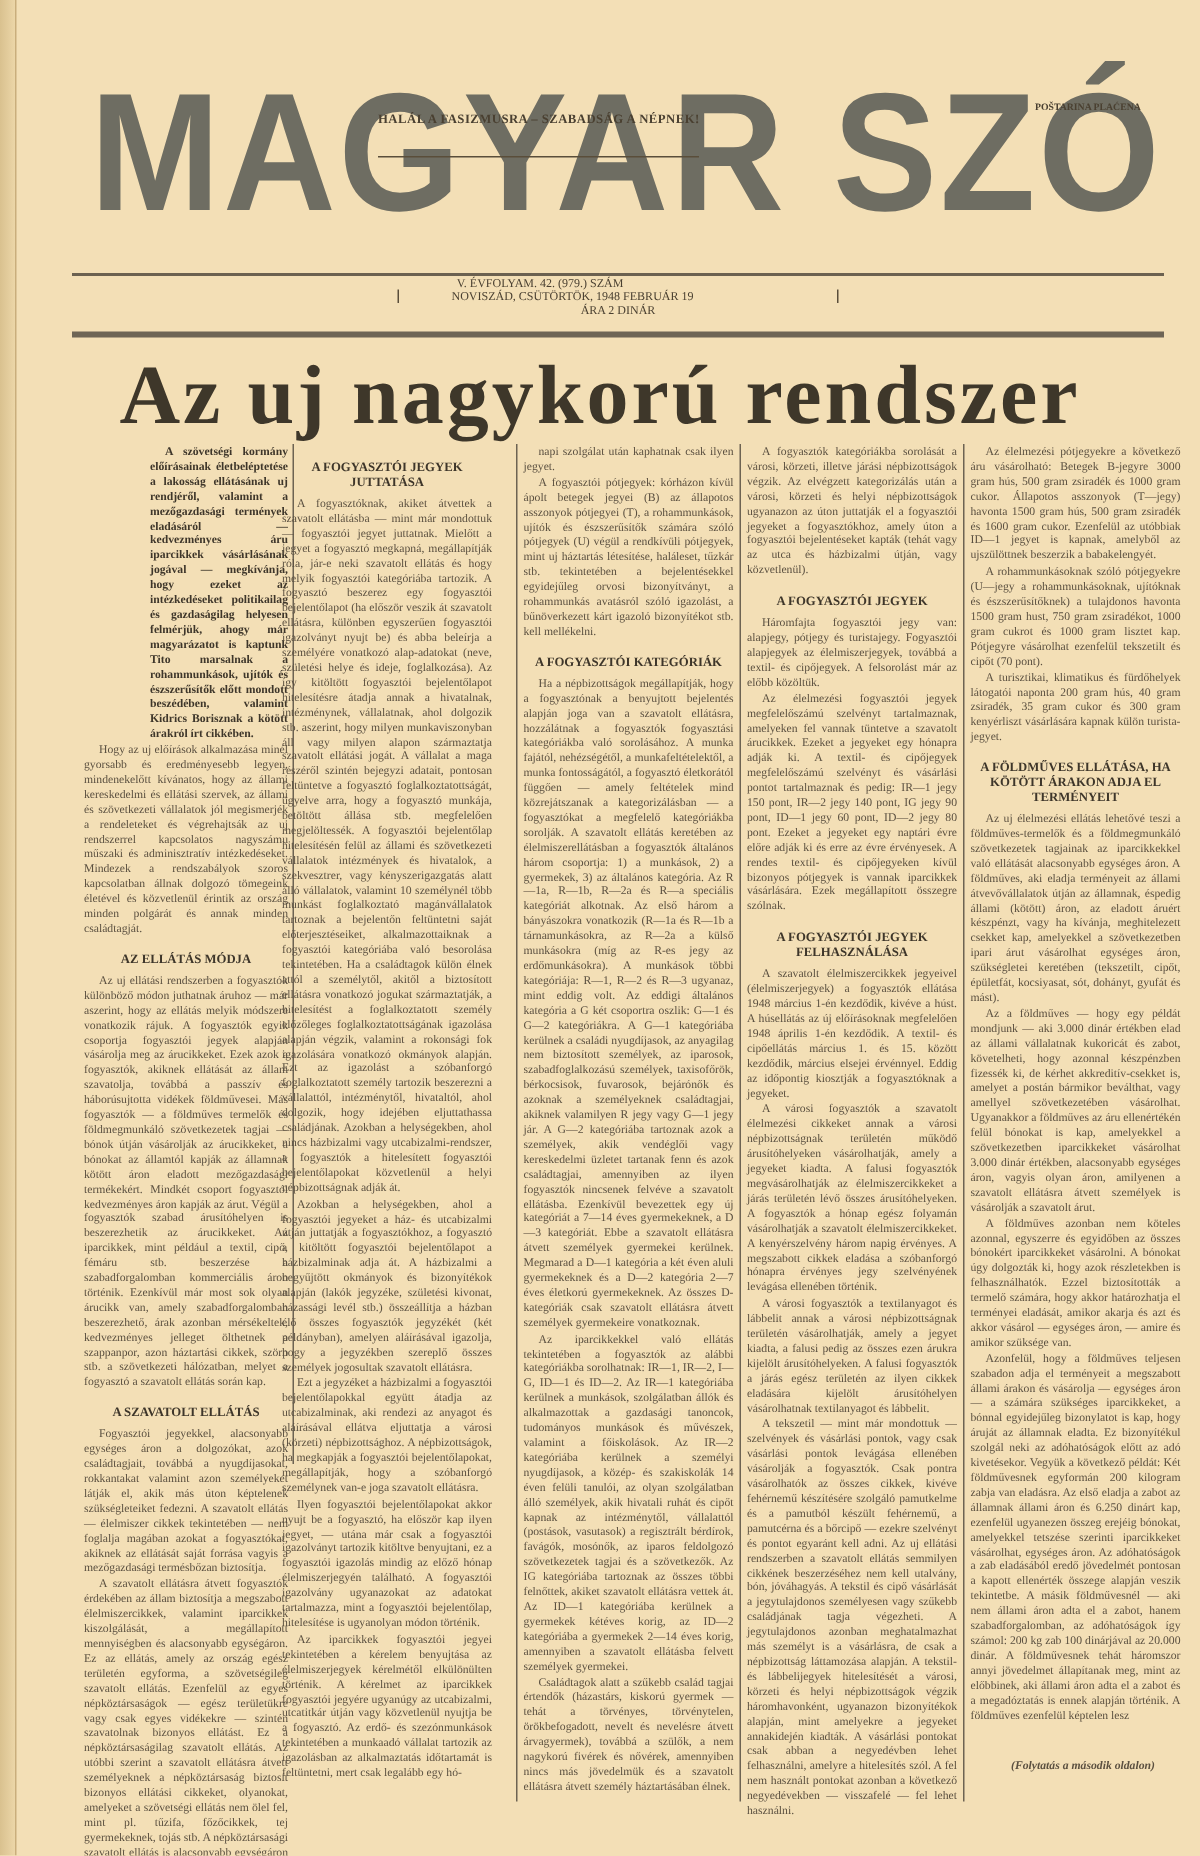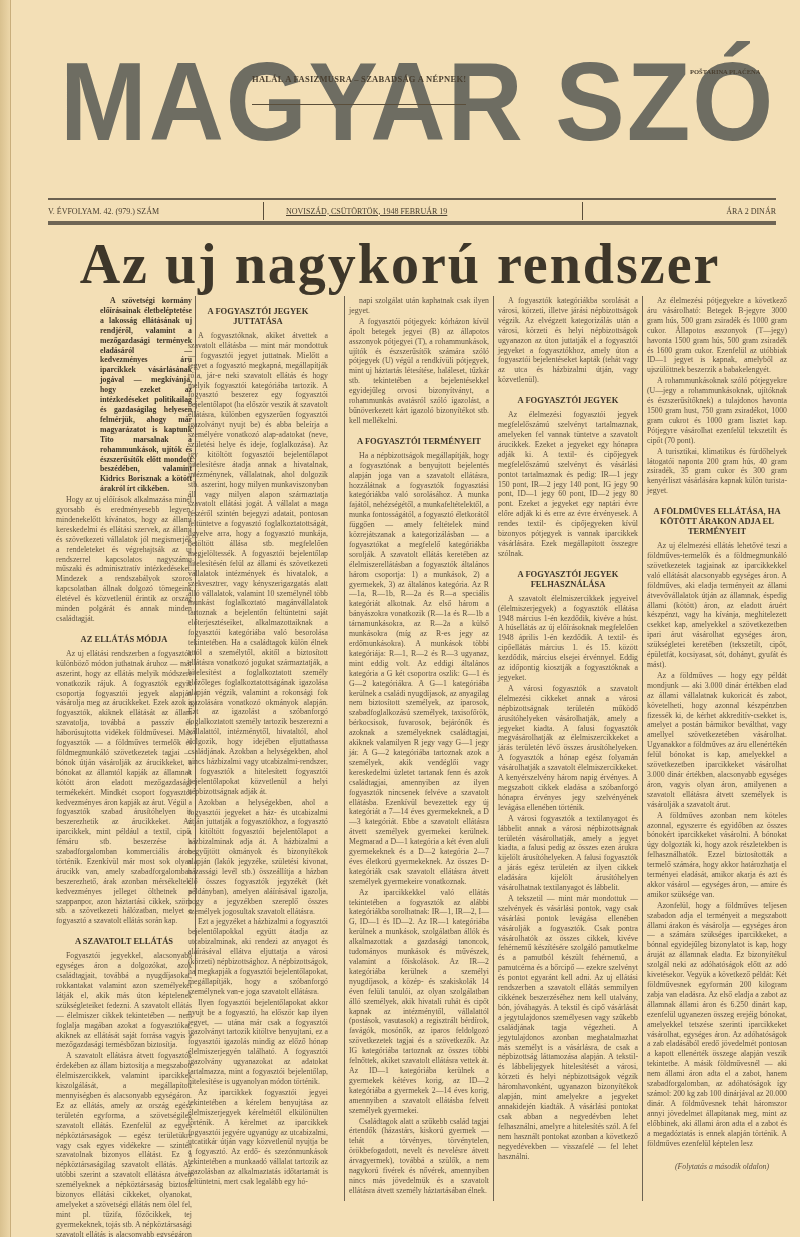--- a/index.html
+++ b/index.html
@@ -34,28 +34,28 @@
     position: absolute; left: 212px; top: 16px;
     font-size: 8.5px; font-weight: bold; letter-spacing: 0.3px;
     color: #4a4031; white-space: nowrap;
     padding-bottom: 20px; border-bottom: 1px solid #5a4e3a;
   }
   .mast-postage {
     position: absolute; left: 650px; top: 10px;
     font-size: 6.5px; font-weight: bold; color: #4a4031; white-space: nowrap;
   }
   .info-bar {
-    position: absolute; left: 48px; top: 198px; width: 728px; height: 22px;
+    position: absolute; left: 48px; top: 182px; width: 728px; height: 22px;
     border-top: 2px solid #6b6150;
     display: flex; align-items: center;
-    font-size: 8px; color: #4a4031;
+    font-size: 8px; color: #4a4031; flex-direction: column;
   }
   .info-bar .cell { height: 18px; display: flex; align-items: center; }
   .info-bar .c1 { width: 215px; }
-  .info-bar .c2 { width: 320px; border-left: 1px solid #5a4e3a; border-right: 1px solid #5a4e3a; padding-left: 22px; box-sizing: border-box; text-decoration: underline; }
+  .info-bar .c2 { width: 294px; border-left: 1px solid #5a4e3a; border-right: 1px solid #5a4e3a; padding-left: 35px; box-sizing: border-box; }
   .info-bar .c3 { flex: 1; justify-content: flex-end; }
   .info-rule {
     position: absolute; left: 48px; top: 221px; width: 728px; height: 4px;
     background: #6e6555;
   }
   .headline {
     position: absolute; left: 0; top: 232px; width: 800px; text-align: center;
     font-family: "Liberation Serif", serif; font-weight: bold;
     font-size: 56px; letter-spacing: 2px; color: #3e372a;
   }
@@ -63,21 +63,21 @@
     position: absolute; top: 296px;
     font-size: 7.8px; line-height: 9.9px;
     text-align: justify; color: #5b5040;
   }
   .col p { margin: 0 0 1px 0; text-indent: 10px; }
   .col h3 {
     margin: 10px 0 5px 0; font-size: 8.5px; line-height: 10px;
     text-align: center; font-weight: bold; color: #3e362a;
   }
   .col .lead { font-weight: bold; color: #3e362a; margin-left: 44px; }
-  .col .foot { text-align: center; font-style: italic; margin-top: 14px; font-weight: normal; }
+  .col .foot { text-align: center; font-style: italic; margin-top: 24px; font-weight: bold; }
   .vr { position: absolute; width: 1px; background: #6d6352; }
 </style>
 </head>
 <body>
 
 <div class="page-edge"></div>
 <div class="page-fold"></div>
 
 <div class="masthead">
   <div class="mast-title">MAGYAR SZÓ</div>
@@ -109,29 +109,30 @@
     <p>A fogyasztóknak, akiket átvettek a szavatolt ellátásba — mint már mondottuk — fogyasztói jegyet juttatnak. Mielőtt a jegyet a fogyasztó megkapná, megállapítják róla, jár-e neki szavatolt ellátás és hogy melyik fogyasztói kategóriába tartozik. A fogyasztó beszerez egy fogyasztói bejelentőlapot (ha először veszik át szavatolt ellátásra, különben egyszerűen fogyasztói igazolványt nyujt be) és abba beleírja a személyére vonatkozó alap-adatokat (neve, születési helye és ideje, foglalkozása). Az így kitöltött fogyasztói bejelentőlapot hitelesítésre átadja annak a hivatalnak, intézménynek, vállalatnak, ahol dolgozik stb. aszerint, hogy milyen munkaviszonyban áll vagy milyen alapon származtatja szavatolt ellátási jogát. A vállalat a maga részéről szintén bejegyzi adatait, pontosan feltüntetve a fogyasztó foglalkoztatottságát, ügyelve arra, hogy a fogyasztó munkája, betöltött állása stb. megfelelően megjelöltessék. A fogyasztói bejelentőlap hitelesítésén felül az állami és szövetkezeti vállalatok intézmények és hivatalok, a szekvesztrer, vagy kényszerigazgatás alatt álló vállalatok, valamint 10 személynél több munkást foglalkoztató magánvállalatok tartoznak a bejelentőn feltüntetni saját előterjesztéseiket, alkalmazottaiknak a fogyasztói kategóriába való besorolása tekintetében. Ha a családtagok külön élnek attól a személytől, akitől a biztosított ellátásra vonatkozó jogukat származtatják, a hitelesítést a foglalkoztatott személy előzőleges foglalkoztatottságának igazolása alapján végzik, valamint a rokonsági fok igazolására vonatkozó okmányok alapján. Ezt az igazolást a szóbanforgó foglalkoztatott személy tartozik beszerezni a vállalattól, intézménytől, hivataltól, ahol dolgozik, hogy idejében eljuttathassa családjának. Azokban a helységekben, ahol nincs házbizalmi vagy utcabizalmi-rendszer, a fogyasztók a hitelesített fogyasztói bejelentőlapokat közvetlenül a helyi népbizottságnak adják át.</p>
     <p>Azokban a helységekben, ahol a fogyasztói jegyeket a ház- és utcabizalmi útján juttatják a fogyasztókhoz, a fogyasztó a kitöltött fogyasztói bejelentőlapot a házbizalminak adja át. A házbizalmi a begyűjtött okmányok és bizonyítékok alapján (lakók jegyzéke, születési kivonat, házassági levél stb.) összeállítja a házban élő összes fogyasztók jegyzékét (két példányban), amelyen aláírásával igazolja, hogy a jegyzékben szereplő összes személyek jogosultak szavatolt ellátásra.</p>
     <p>Ezt a jegyzéket a házbizalmi a fogyasztói bejelentőlapokkal együtt átadja az utcabizalminak, aki rendezi az anyagot és aláírásával ellátva eljuttatja a városi (körzeti) népbizottsághoz. A népbizottságok, ha megkapják a fogyasztói bejelentőlapokat, megállapítják, hogy a szóbanforgó személynek van-e joga szavatolt ellátásra.</p>
     <p>Ilyen fogyasztói bejelentőlapokat akkor nyujt be a fogyasztó, ha először kap ilyen jegyet, — utána már csak a fogyasztói igazolványt tartozik kitöltve benyujtani, ez a fogyasztói igazolás mindig az előző hónap élelmiszerjegyén található. A fogyasztói igazolvány ugyanazokat az adatokat tartalmazza, mint a fogyasztói bejelentőlap, hitelesítése is ugyanolyan módon történik.</p>
     <p>Az iparcikkek fogyasztói jegyei tekintetében a kérelem benyujtása az élelmiszerjegyek kérelmétől elkülönülten történik. A kérelmet az iparcikkek fogyasztói jegyére ugyanúgy az utcabizalmi, utcatitkár útján vagy közvetlenül nyujtja be a fogyasztó. Az erdő- és szezónmunkások tekintetében a munkaadó vállalat tartozik az igazolásban az alkalmaztatás időtartamát is feltüntetni, mert csak legalább egy hó-</p>
   </div>
 <div class="vr" style="left:344px;top:296px;height:905px;"></div>
 <div class="col" id="col2" style="left:349px;width:140px;">
     <p>napi szolgálat után kaphatnak csak ilyen jegyet.</p>
     <p>A fogyasztói pótjegyek: kórházon kívül ápolt betegek jegyei (B) az állapotos asszonyok pótjegyei (T), a rohammunkások, ujítók és észszerűsítők számára szóló pótjegyek (U) végül a rendkívüli pótjegyek, mint uj háztartás létesítése, haláleset, tűzkár stb. tekintetében a bejelentésekkel egyidejűleg orvosi bizonyítványt, a rohammunkás avatásról szóló igazolást, a bűnöverkezett kárt igazoló bizonyítékot stb. kell mellékelni.</p>
-    <h3>A FOGYASZTÓI TERMÉNYEIT</h3>
+    <h3>A FOGYASZTÓI KATEGÓRIÁK</h3>
     <p>Ha a népbizottságok megállapítják, hogy a fogyasztónak a benyujtott bejelentés alapján joga van a szavatolt ellátásra, hozzálátnak a fogyasztók fogyasztási kategóriákba való sorolásához. A munka fajától, nehézségétől, a munkafeltételektől, a munka fontosságától, a fogyasztó életkorától függően — amely feltételek mind közrejátszanak a kategorizálásban — a fogyasztókat a megfelelő kategóriákba sorolják. A szavatolt ellátás keretében az élelmiszerellátásban a fogyasztók általános három csoportja: 1) a munkások, 2) a gyermekek, 3) az általános kategória. Az R—1a, R—1b, R—2a és R—a speciális kategóriát alkotnak. Az első három a bányászokra vonatkozik (R—1a és R—1b a tárnamunkásokra, az R—2a a külső munkásokra (míg az R-es jegy az erdőmunkásokra). A munkások többi kategóriája: R—1, R—2 és R—3 ugyanaz, mint eddig volt. Az eddigi általános kategória a G két csoportra oszlik: G—1 és G—2 kategóriákra. A G—1 kategóriába kerülnek a családi nyugdíjasok, az anyagilag nem biztosított személyek, az iparosok, szabadfoglalkozású személyek, taxisofőrök, bérkocsisok, fuvarosok, bejárónők és azoknak a személyeknek családtagjai, akiknek valamilyen R jegy vagy G—1 jegy jár. A G—2 kategóriába tartoznak azok a személyek, akik vendéglői vagy kereskedelmi üzletet tartanak fenn és azok családtagjai, amennyiben az ilyen fogyasztók nincsenek felvéve a szavatolt ellátásba. Ezenkívül bevezettek egy új kategóriát a 7—14 éves gyermekeknek, a D—3 kategóriát. Ebbe a szavatolt ellátásra átvett személyek gyermekei kerülnek. Megmarad a D—1 kategória a két éven aluli gyermekeknek és a D—2 kategória 2—7 éves életkorú gyermekeknek. Az összes D-kategóriák csak szavatolt ellátásra átvett személyek gyermekeire vonatkoznak.</p>
     <p>Az iparcikkekkel való ellátás tekintetében a fogyasztók az alábbi kategóriákba sorolhatnak: IR—1, IR—2, I—G, ID—1 és ID—2. Az IR—1 kategóriába kerülnek a munkások, szolgálatban állók és alkalmazottak a gazdasági tanoncok, tudományos munkások és művészek, valamint a főiskolások. Az IR—2 kategóriába kerülnek a személyi nyugdíjasok, a közép- és szakiskolák 14 éven felüli tanulói, az olyan szolgálatban álló személyek, akik hivatali ruhát és cipőt kapnak az intézménytől, vállalattól (postások, vasutasok) a regisztrált bérdírok, favágók, mosónők, az iparos feldolgozó szövetkezetek tagjai és a szövetkezők. Az IG kategóriába tartoznak az összes többi felnőttek, akiket szavatolt ellátásra vettek át. Az ID—1 kategóriába kerülnek a gyermekek kétéves korig, az ID—2 kategóriába a gyermekek 2—14 éves korig, amennyiben a szavatolt ellátásba felvett személyek gyermekei.</p>
     <p>Családtagok alatt a szűkebb család tagjai értendők (házastárs, kiskorú gyermek — tehát a törvényes, törvénytelen, örökbefogadott, nevelt és nevelésre átvett árvagyermek), továbbá a szülők, a nem nagykorú fivérek és nővérek, amennyiben nincs más jövedelmük és a szavatolt ellátásra átvett személy háztartásában élnek.</p>
   </div>
 <div class="vr" style="left:493px;top:296px;height:905px;"></div>
 <div class="col" id="col3" style="left:498px;width:140px;">
     <p>A fogyasztók kategóriákba sorolását a városi, körzeti, illetve járási népbizottságok végzik. Az elvégzett kategorizálás után a városi, körzeti és helyi népbizottságok ugyanazon az úton juttatják el a fogyasztói jegyeket a fogyasztókhoz, amely úton a fogyasztói bejelentéseket kapták (tehát vagy az utca és házbizalmi útján, vagy közvetlenül).</p>
     <h3>A FOGYASZTÓI JEGYEK</h3>
+    <p>Háromfajta fogyasztói jegy van: alapjegy, pótjegy és turistajegy. Fogyasztói alapjegyek az élelmiszerjegyek, továbbá a textil- és cipőjegyek. A felsorolást már az előbb közöltük.</p>
     <p>Az élelmezési fogyasztói jegyek megfelelőszámú szelvényt tartalmaznak, amelyeken fel vannak tüntetve a szavatolt árucikkek. Ezeket a jegyeket egy hónapra adják ki. A textil- és cipőjegyek megfelelőszámú szelvényt és vásárlási pontot tartalmaznak és pedig: IR—1 jegy 150 pont, IR—2 jegy 140 pont, IG jegy 90 pont, ID—1 jegy 60 pont, ID—2 jegy 80 pont. Ezeket a jegyeket egy naptári évre előre adják ki és erre az évre érvényesek. A rendes textil- és cipőjegyeken kívül bizonyos pótjegyek is vannak iparcikkek vásárlására. Ezek megállapított összegre szólnak.</p>
     <h3>A FOGYASZTÓI JEGYEK FELHASZNÁLÁSA</h3>
     <p>A szavatolt élelmiszercikkek jegyeivel (élelmiszerjegyek) a fogyasztók ellátása 1948 március 1-én kezdődik, kivéve a húst. A húsellátás az új előírásoknak megfelelően 1948 április 1-én kezdődik. A textil- és cipőellátás március 1. és 15. között kezdődik, március elsejei érvénnyel. Eddig az időpontig kiosztják a fogyasztóknak a jegyeket.</p>
     <p>A városi fogyasztók a szavatolt élelmezési cikkeket annak a városi népbizottságnak területén működő árusítóhelyeken vásárolhatják, amely a jegyeket kiadta. A falusi fogyasztók megvásárolhatják az élelmiszercikkeket a járás területén lévő összes árusítóhelyeken. A fogyasztók a hónap egész folyamán vásárolhatják a szavatolt élelmiszercikkeket. A kenyérszelvény három napig érvényes. A megszabott cikkek eladása a szóbanforgó hónapra érvényes jegy szelvényének levágása ellenében történik.</p>
     <p>A városi fogyasztók a textilanyagot és lábbelit annak a városi népbizottságnak területén vásárolhatják, amely a jegyet kiadta, a falusi pedig az összes ezen árukra kijelölt árusítóhelyeken. A falusi fogyasztók a járás egész területén az ilyen cikkek eladására kijelölt árusítóhelyen vásárolhatnak textilanyagot és lábbelit.</p>
     <p>A tekszetil — mint már mondottuk — szelvények és vásárlási pontok, vagy csak vásárlási pontok levágása ellenében vásárolják a fogyasztók. Csak pontra vásárolhatók az összes cikkek, kivéve fehérnemű készítésére szolgáló pamutkelme és a pamutból készült fehérnemű, a pamutcérna és a bőrcipő — ezekre szelvényt és pontot egyaránt kell adni. Az uj ellátási rendszerben a szavatolt ellátás semmilyen cikkének beszerzéséhez nem kell utalvány, bón, jóváhagyás. A tekstil és cipő vásárlását a jegytulajdonos személyesen vagy szűkebb családjának tagja végezheti. A jegytulajdonos azonban meghatalmazhat más személyt is a vásárlásra, de csak a népbizottság láttamozása alapján. A tekstil- és lábbelijegyek hitelesítését a városi, körzeti és helyi népbizottságok végzik háromhavonként, ugyanazon bizonyítékok alapján, mint amelyekre a jegyeket annakidején kiadták. A vásárlási pontokat csak abban a negyedévben lehet felhasználni, amelyre a hitelesítés szól. A fel nem használt pontokat azonban a következő negyedévekben — visszafelé — fel lehet használni.</p>
   </div>
 <div class="vr" style="left:642px;top:296px;height:905px;"></div>
 <div class="col" id="col4" style="left:647px;width:140px;">
     <p>Az élelmezési pótjegyekre a következő áru vásárolható: Betegek B-jegyre 3000 gram hús, 500 gram zsiradék és 1000 gram cukor. Állapotos asszonyok (T—jegy) havonta 1500 gram hús, 500 gram zsiradék és 1600 gram cukor. Ezenfelül az utóbbiak ID—1 jegyet is kapnak, amelyből az ujszülöttnek beszerzik a babakelengyét.</p>

